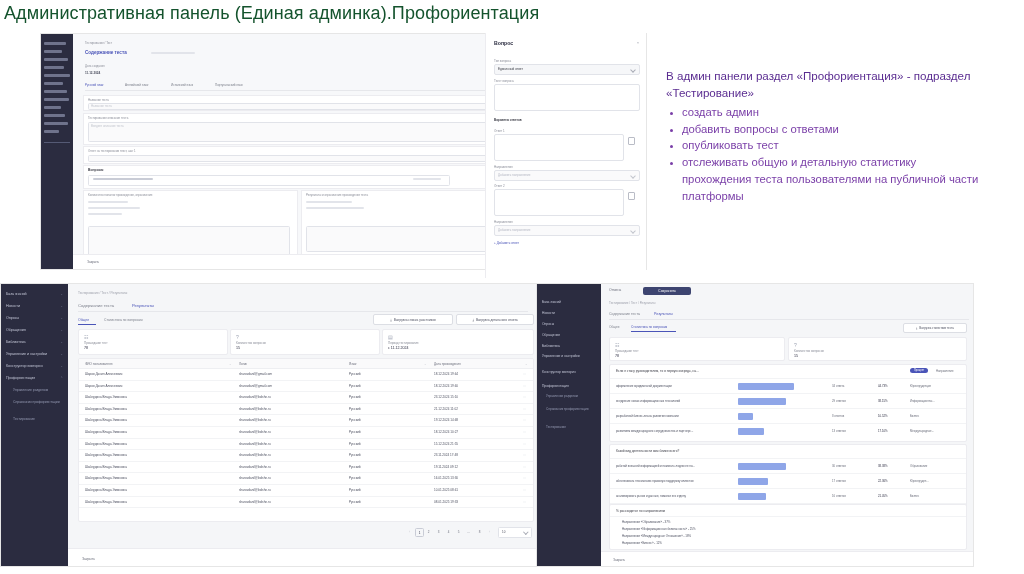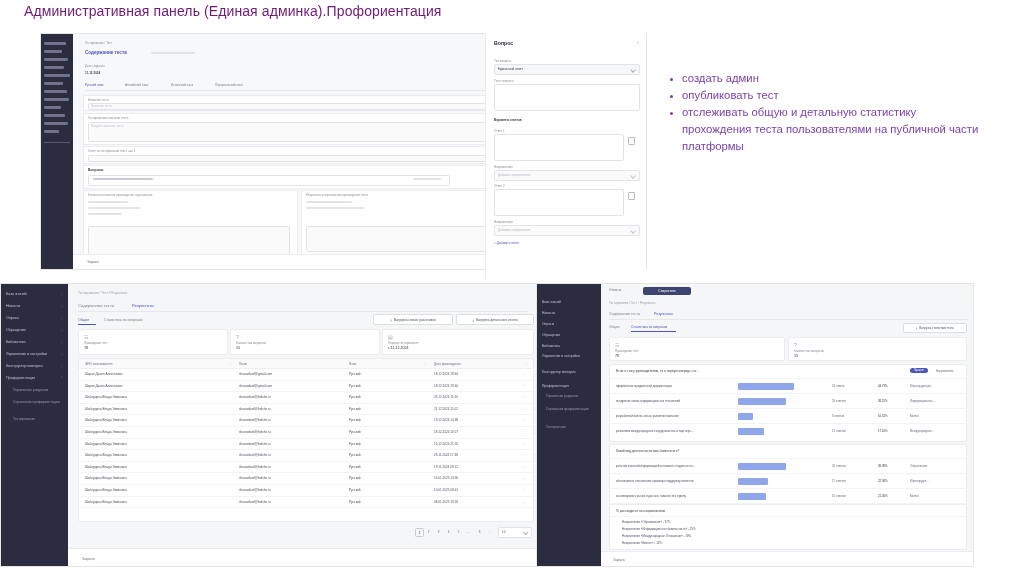--- a/index.html
+++ b/index.html
@@ -2,21 +2,21 @@
 <html><head>
 <meta charset="utf-8">
 <style>
   html,body{margin:0;padding:0;}
   body{
     width:1024px;height:574px;background:#ffffff;
     font-family:"Liberation Sans","DejaVu Sans",sans-serif;
     overflow:hidden;position:relative;
   }
   .slide-title{
-    position:absolute;left:24px;top:3px;font-size:14px;color:#701a75;
+    position:absolute;left:4px;top:3px;font-size:18px;color:#14532d;
     letter-spacing:.1px;white-space:nowrap;
   }
 
   
   .shot{position:absolute;background:#fff;overflow:hidden;}
   .blur-line{background:#c9ccd6;border-radius:1px;}
   .blur-line.lt{background:#e2e4ea;}
 
   
   #shotA{left:40px;top:33px;width:605px;height:235px;border:1px solid #e6e6e6;}
@@ -205,22 +205,24 @@
   <div class="trash" style="left:142px;top:159px;"></div>
   <div class="qlbl" style="left:8px;top:187px;">Направления</div>
   <div class="qfld g" style="left:8px;top:192px;width:144px;height:9px;background:#fafafb;"></div>
   <div class="qph" style="left:12px;top:195px;">Добавить направление</div>
   <div style="position:absolute;left:145px;top:196px;width:3px;height:3px;border-right:.6px solid #c2c5cd;border-bottom:.6px solid #c2c5cd;transform:rotate(45deg);"></div>
 
   <div class="qadd" style="left:8px;top:208px;">+ Добавить ответ</div>
 </div>
 
 <div id="bullets">
+  <div class="lead">В админ панели раздел «Профориентация» - подраздел «Тестирование»</div>
   <ul>
     <li>создать админ</li>
+    <li>добавить вопросы с ответами</li>
     <li>опубликовать тест</li>
     <li>отслеживать общую и детальную статистику прохождения теста пользователями на публичной части платформы</li>
   </ul>
 </div>
 
 <div class="shot" id="shotB">
   <div class="sideB">
     <div class="nv" style="top:8px">База знаний</div>
     <div class="ch" style="top:8px">⌄</div>
     <div class="nv" style="top:20px">Новости</div>

